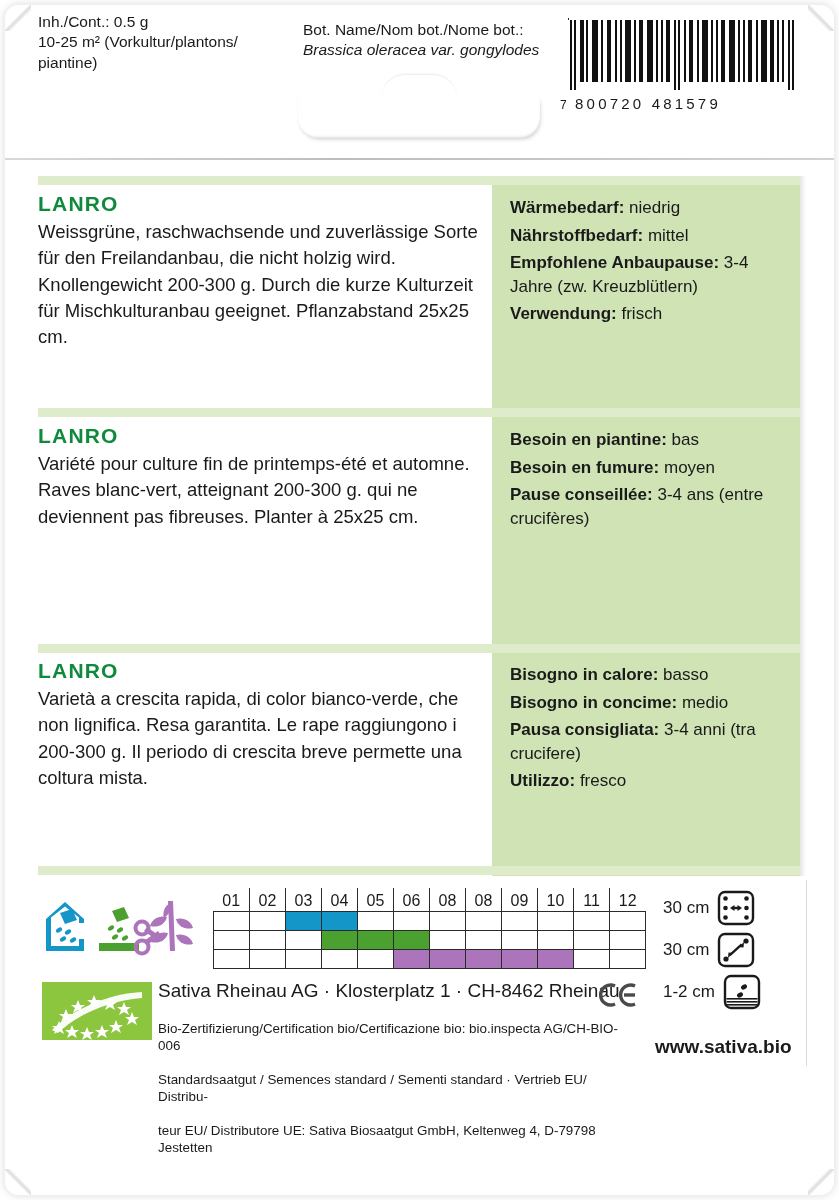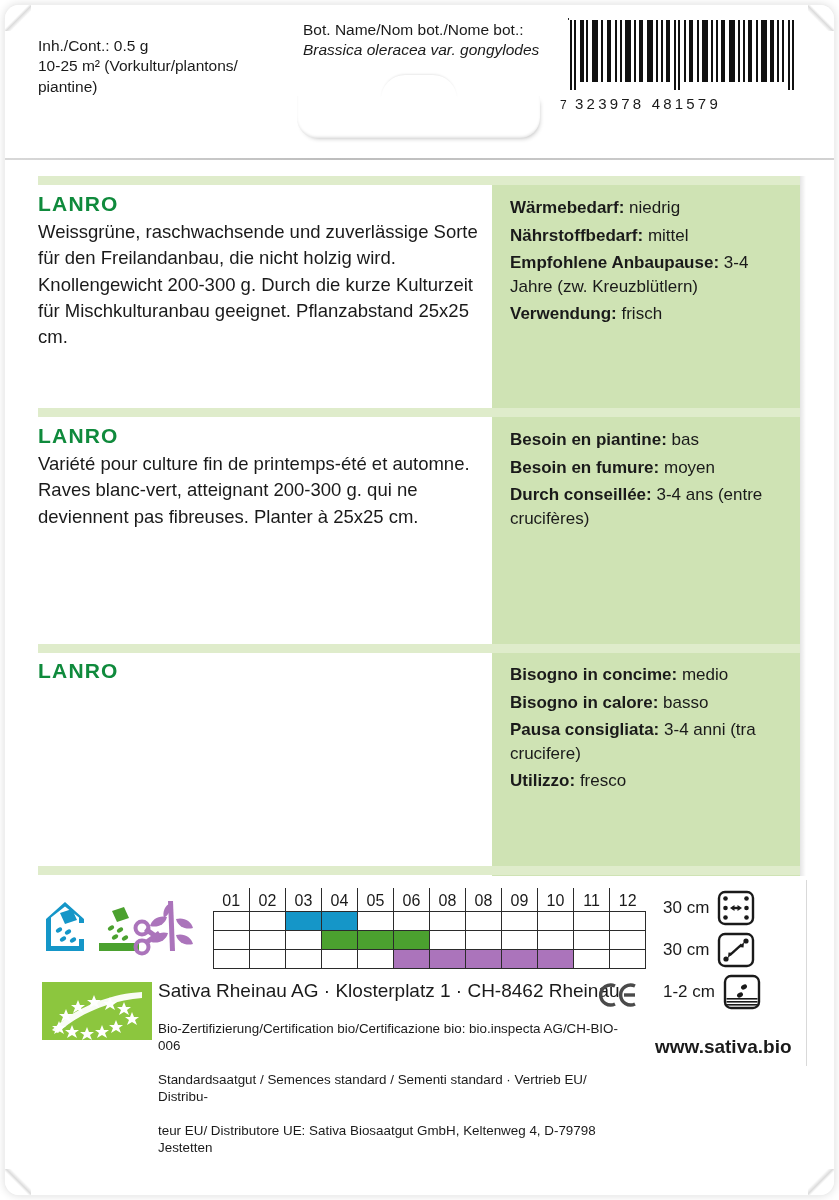--- a/index.html
+++ b/index.html
@@ -30,21 +30,21 @@
     border-radius:0 0 0 14px;}
   .corner-fold.tl{right:auto;left:5px;top:5px;
     background:linear-gradient(135deg,#ffffff 0%,#ffffff 45%,#dcdcdc 52%,#ffffff 62%);
     border-radius:14px 0 0 0;}
   .corner-fold.br{right:5px;top:auto;bottom:5px;
     background:linear-gradient(315deg,#ffffff 0%,#ffffff 45%,#dcdcdc 52%,#ffffff 62%);
     border-radius:0 0 14px 0;}
 
   
   .header{position:absolute;left:0;top:0;width:839px;height:162px;}
-  .hdr-cont{position:absolute;left:38px;top:36px;width:255px;
+  .hdr-cont{position:absolute;left:38px;top:12px;width:255px;
     font-size:15.5px;line-height:1.32;}
   .hdr-bot{position:absolute;left:303px;top:20px;width:262px;
     font-size:15.5px;line-height:1.32;}
   .hdr-bot .latin{font-style:italic;}
   .vrule{position:absolute;left:568px;top:18px;width:1px;height:62px;background:#2a2a2a;}
 
   .barcode-wrap{position:absolute;left:556px;top:20px;width:256px;}
   .barcode{height:70px;width:245px;margin-left:8px;}
   .barcode-num{font-size:15px;letter-spacing:3.2px;margin-top:1px;
     padding-left:4px;font-family:"Liberation Sans", sans-serif;}
@@ -171,21 +171,21 @@
           <rect x="197" y="0" width="6" height="62"></rect>
             <rect x="206" y="0" width="4" height="62"></rect>
           <rect x="213" y="0" width="2" height="62"></rect>
             <rect x="218" y="0" width="2" height="62"></rect>
           <rect x="224" y="0" width="2" height="70"></rect>
             <rect x="228" y="0" width="2" height="70"></rect>
         </g>
       </svg>
       <div class="barcode-num">
         <span class="lead">7</span>
-        <span>323978 481579</span>
+        <span>800720 481579</span>
       </div>
     </div>
 
     <div class="hangtab"></div>
   </div>
   <div class="hangline"></div>
 
   <div class="greencol"></div>
   <div class="greencol-shadow"></div>
 
@@ -204,29 +204,30 @@
     <p class="row"><b>Verwendung:</b> <span>frisch</span></p>
   </div>
 
   <div class="lang" style="top:424px">
     <p class="variety">LANRO</p>
     <p class="desc">Variété pour culture fin de printemps-été et automne. Raves blanc-vert, atteignant 200-300 g. qui ne deviennent pas fibreuses. Planter à 25x25 cm.</p>
   </div>
   <div class="info" style="top:424px">
     <p class="row"><b>Besoin en piantine:</b> <span>bas</span></p>
     <p class="row"><b>Besoin en fumure:</b> <span>moyen</span></p>
-    <p class="row"><b>Durch conseillée:</b> <span>3-4 ans (entre crucifères)</span></p>
+    <p class="row"><b>Pause conseillée:</b> <span>3-4 ans (entre crucifères)</span></p>
   </div>
 
   <div class="lang" style="top:659px">
     <p class="variety">LANRO</p>
+    <p class="desc">Varietà a crescita rapida, di color bianco-verde, che non lignifica. Resa garantita. Le rape raggiungono i 200-300 g. Il periodo di crescita breve permette una coltura mista.</p>
   </div>
   <div class="info" style="top:659px">
+    <p class="row"><b>Bisogno in calore:</b> <span>basso</span></p>
     <p class="row"><b>Bisogno in concime:</b> <span>medio</span></p>
-    <p class="row"><b>Bisogno in calore:</b> <span>basso</span></p>
     <p class="row"><b>Pausa consigliata:</b> <span>3-4 anni (tra crucifere)</span></p>
     <p class="row"><b>Utilizzo:</b> <span>fresco</span></p>
   </div>
 
   <div class="botsep"></div>
 
   <div class="pictos">
     <svg width="162" height="66" viewBox="0 0 162 66">
 
       <g fill="#1596c8">

